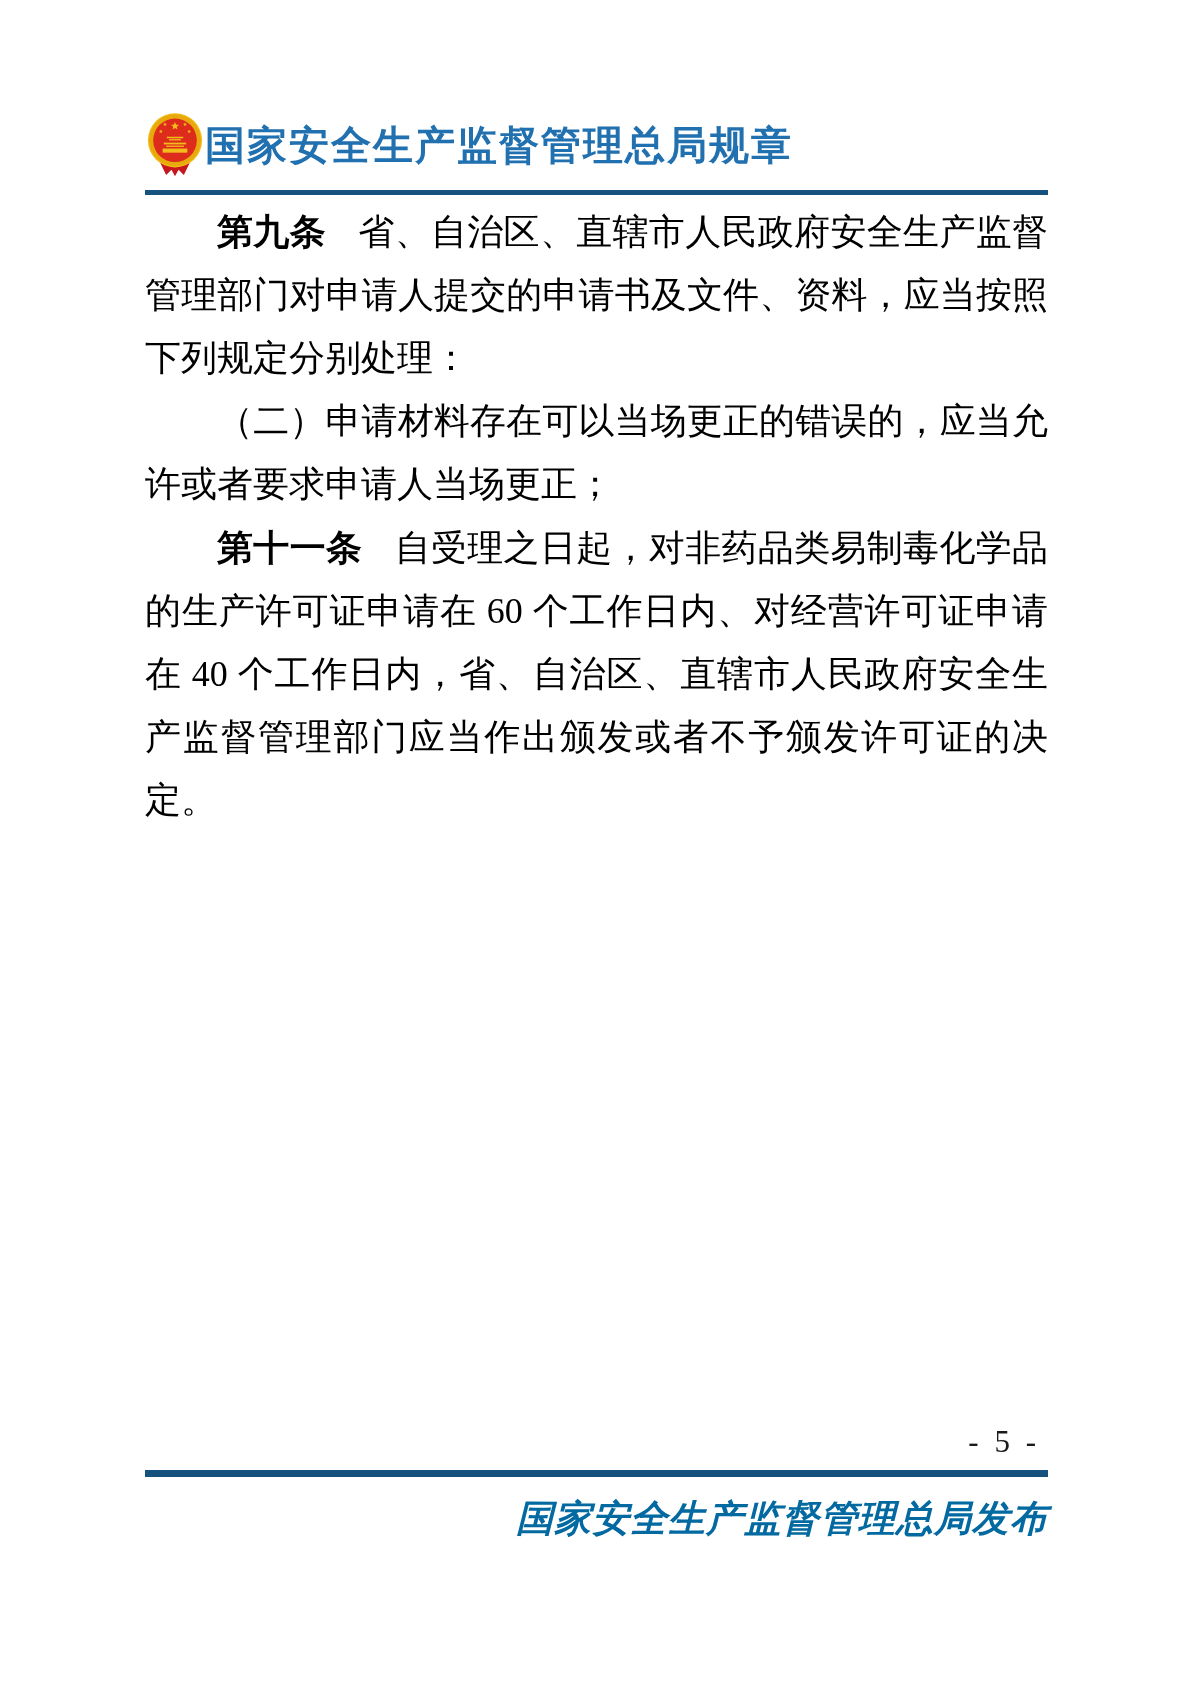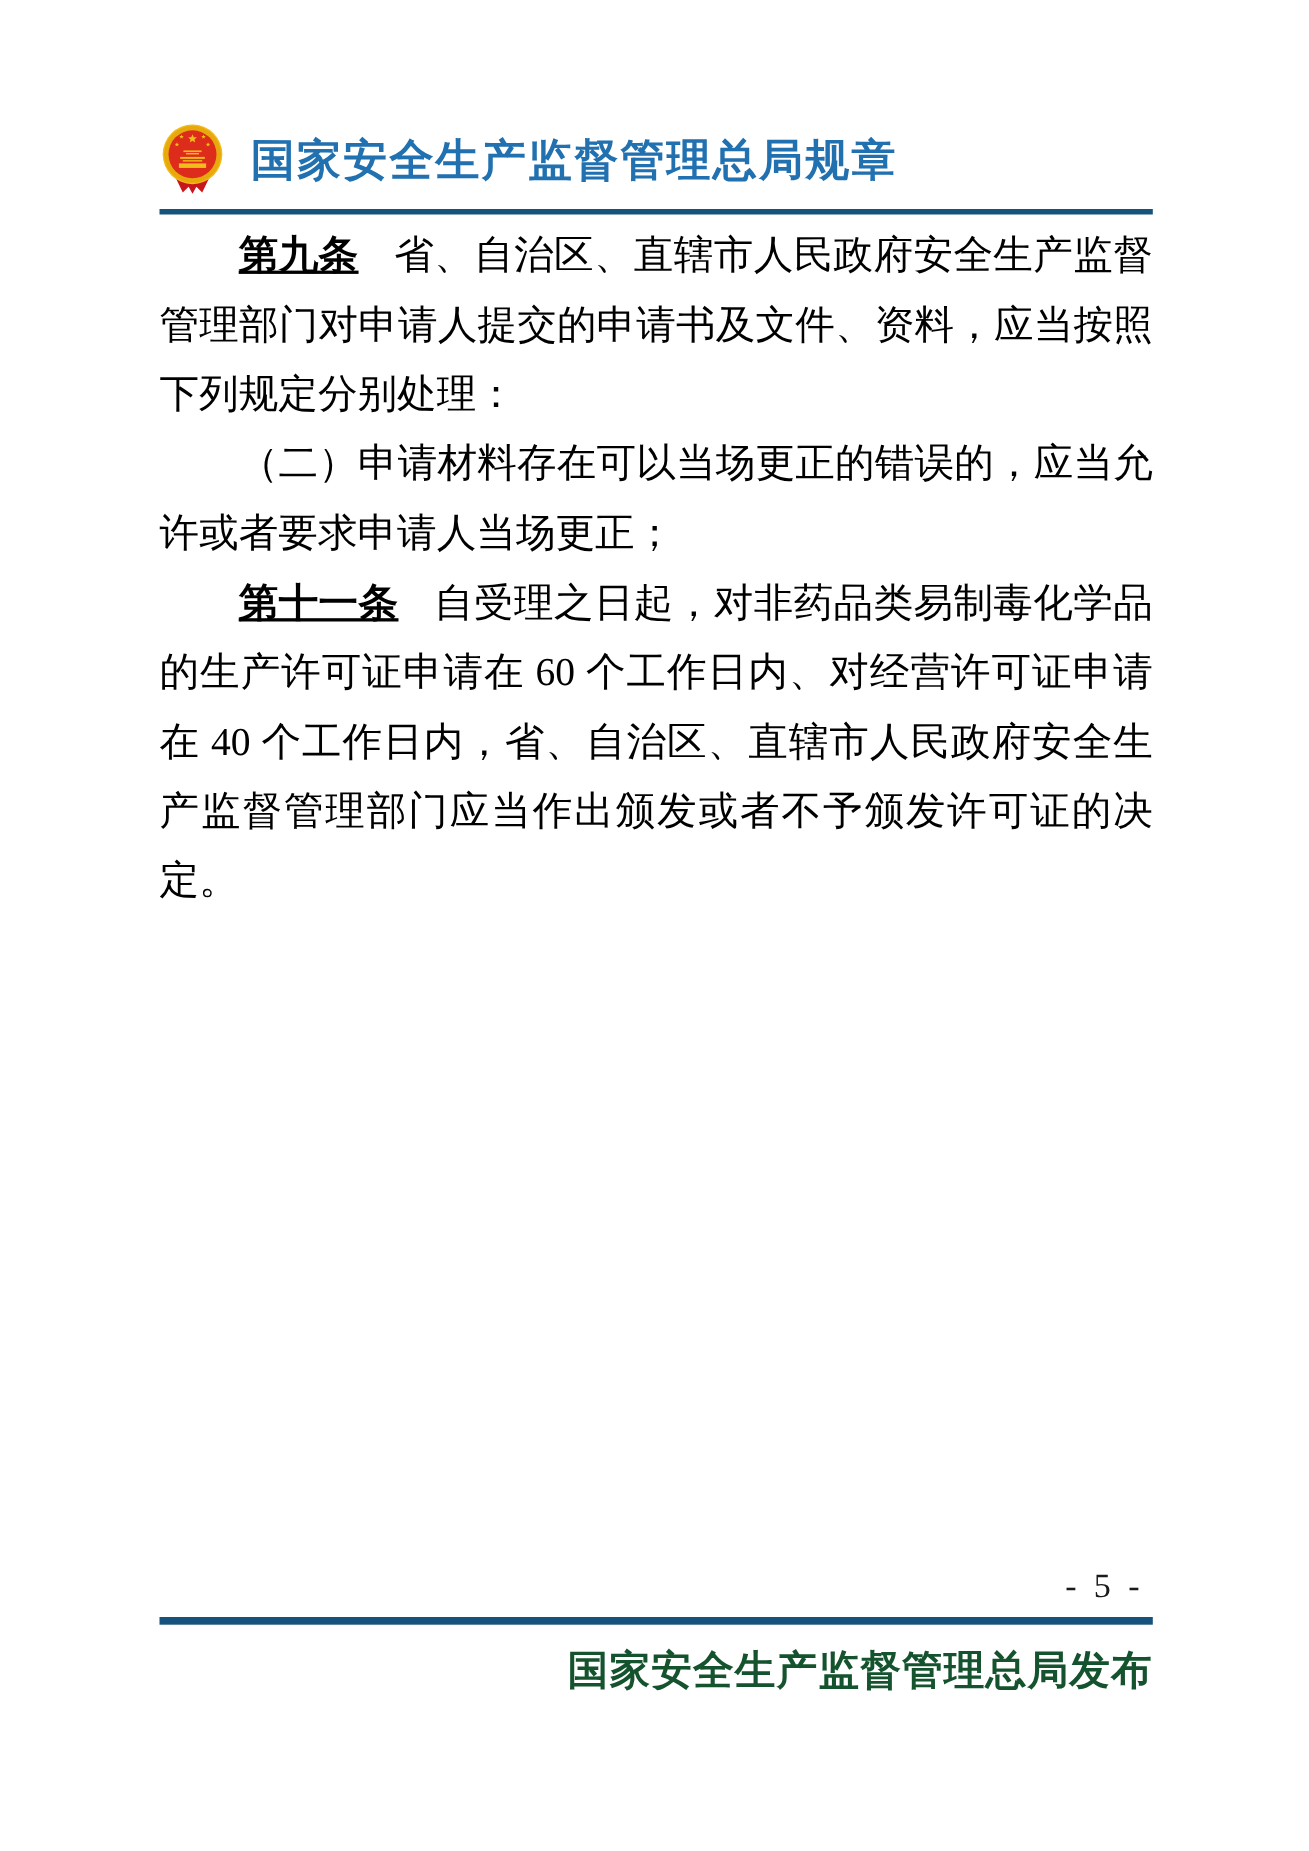--- a/index.html
+++ b/index.html
@@ -21,21 +21,21 @@
   
   .doc-header {
     position: absolute;
     top: 112px;
     left: 145px;
     right: 142px;
   }
   .brand-row {
     display: flex;
     align-items: center;
-    gap: 23px;
+    gap: 0;
     height: 66px;
   }
   .emblem {
     width: 60px;
     height: 66px;
     flex: 0 0 auto;
   }
   .doc-header-title {
     font-family: "Liberation Sans", "DejaVu Sans", sans-serif;
     font-weight: bold;
@@ -61,21 +61,20 @@
     text-align: justify;
   }
   .para {
     text-indent: 2em;
     margin: 0;
   }
   .lead {
     font-family: "Liberation Sans", "DejaVu Sans", sans-serif;
     font-weight: bold;
     margin-right: 0.9em;
-    text-decoration: underline;
   }
   .lead:empty { display: none; margin: 0; }
 
   
   .page-number {
     position: absolute;
     top: 1424px;
     right: 150px;
     font-size: 31px;
     letter-spacing: 4px;
@@ -90,22 +89,23 @@
     background: #15537e;
   }
   .publisher {
     position: absolute;
     top: 1494px;
     right: 142px;
     font-family: "Liberation Sans", "DejaVu Sans", sans-serif;
     font-weight: bold;
     font-size: 37px;
     letter-spacing: 1px;
-    color: #14532d;
+    color: #0369a1;
     white-space: nowrap;
+    font-style: italic;
   }
 </style>
 </head>
 <body>
 
 <div class="page">
 
   <header class="doc-header">
     <div class="brand-row">
       <svg class="emblem" viewBox="0 0 100 112" aria-hidden="true">

